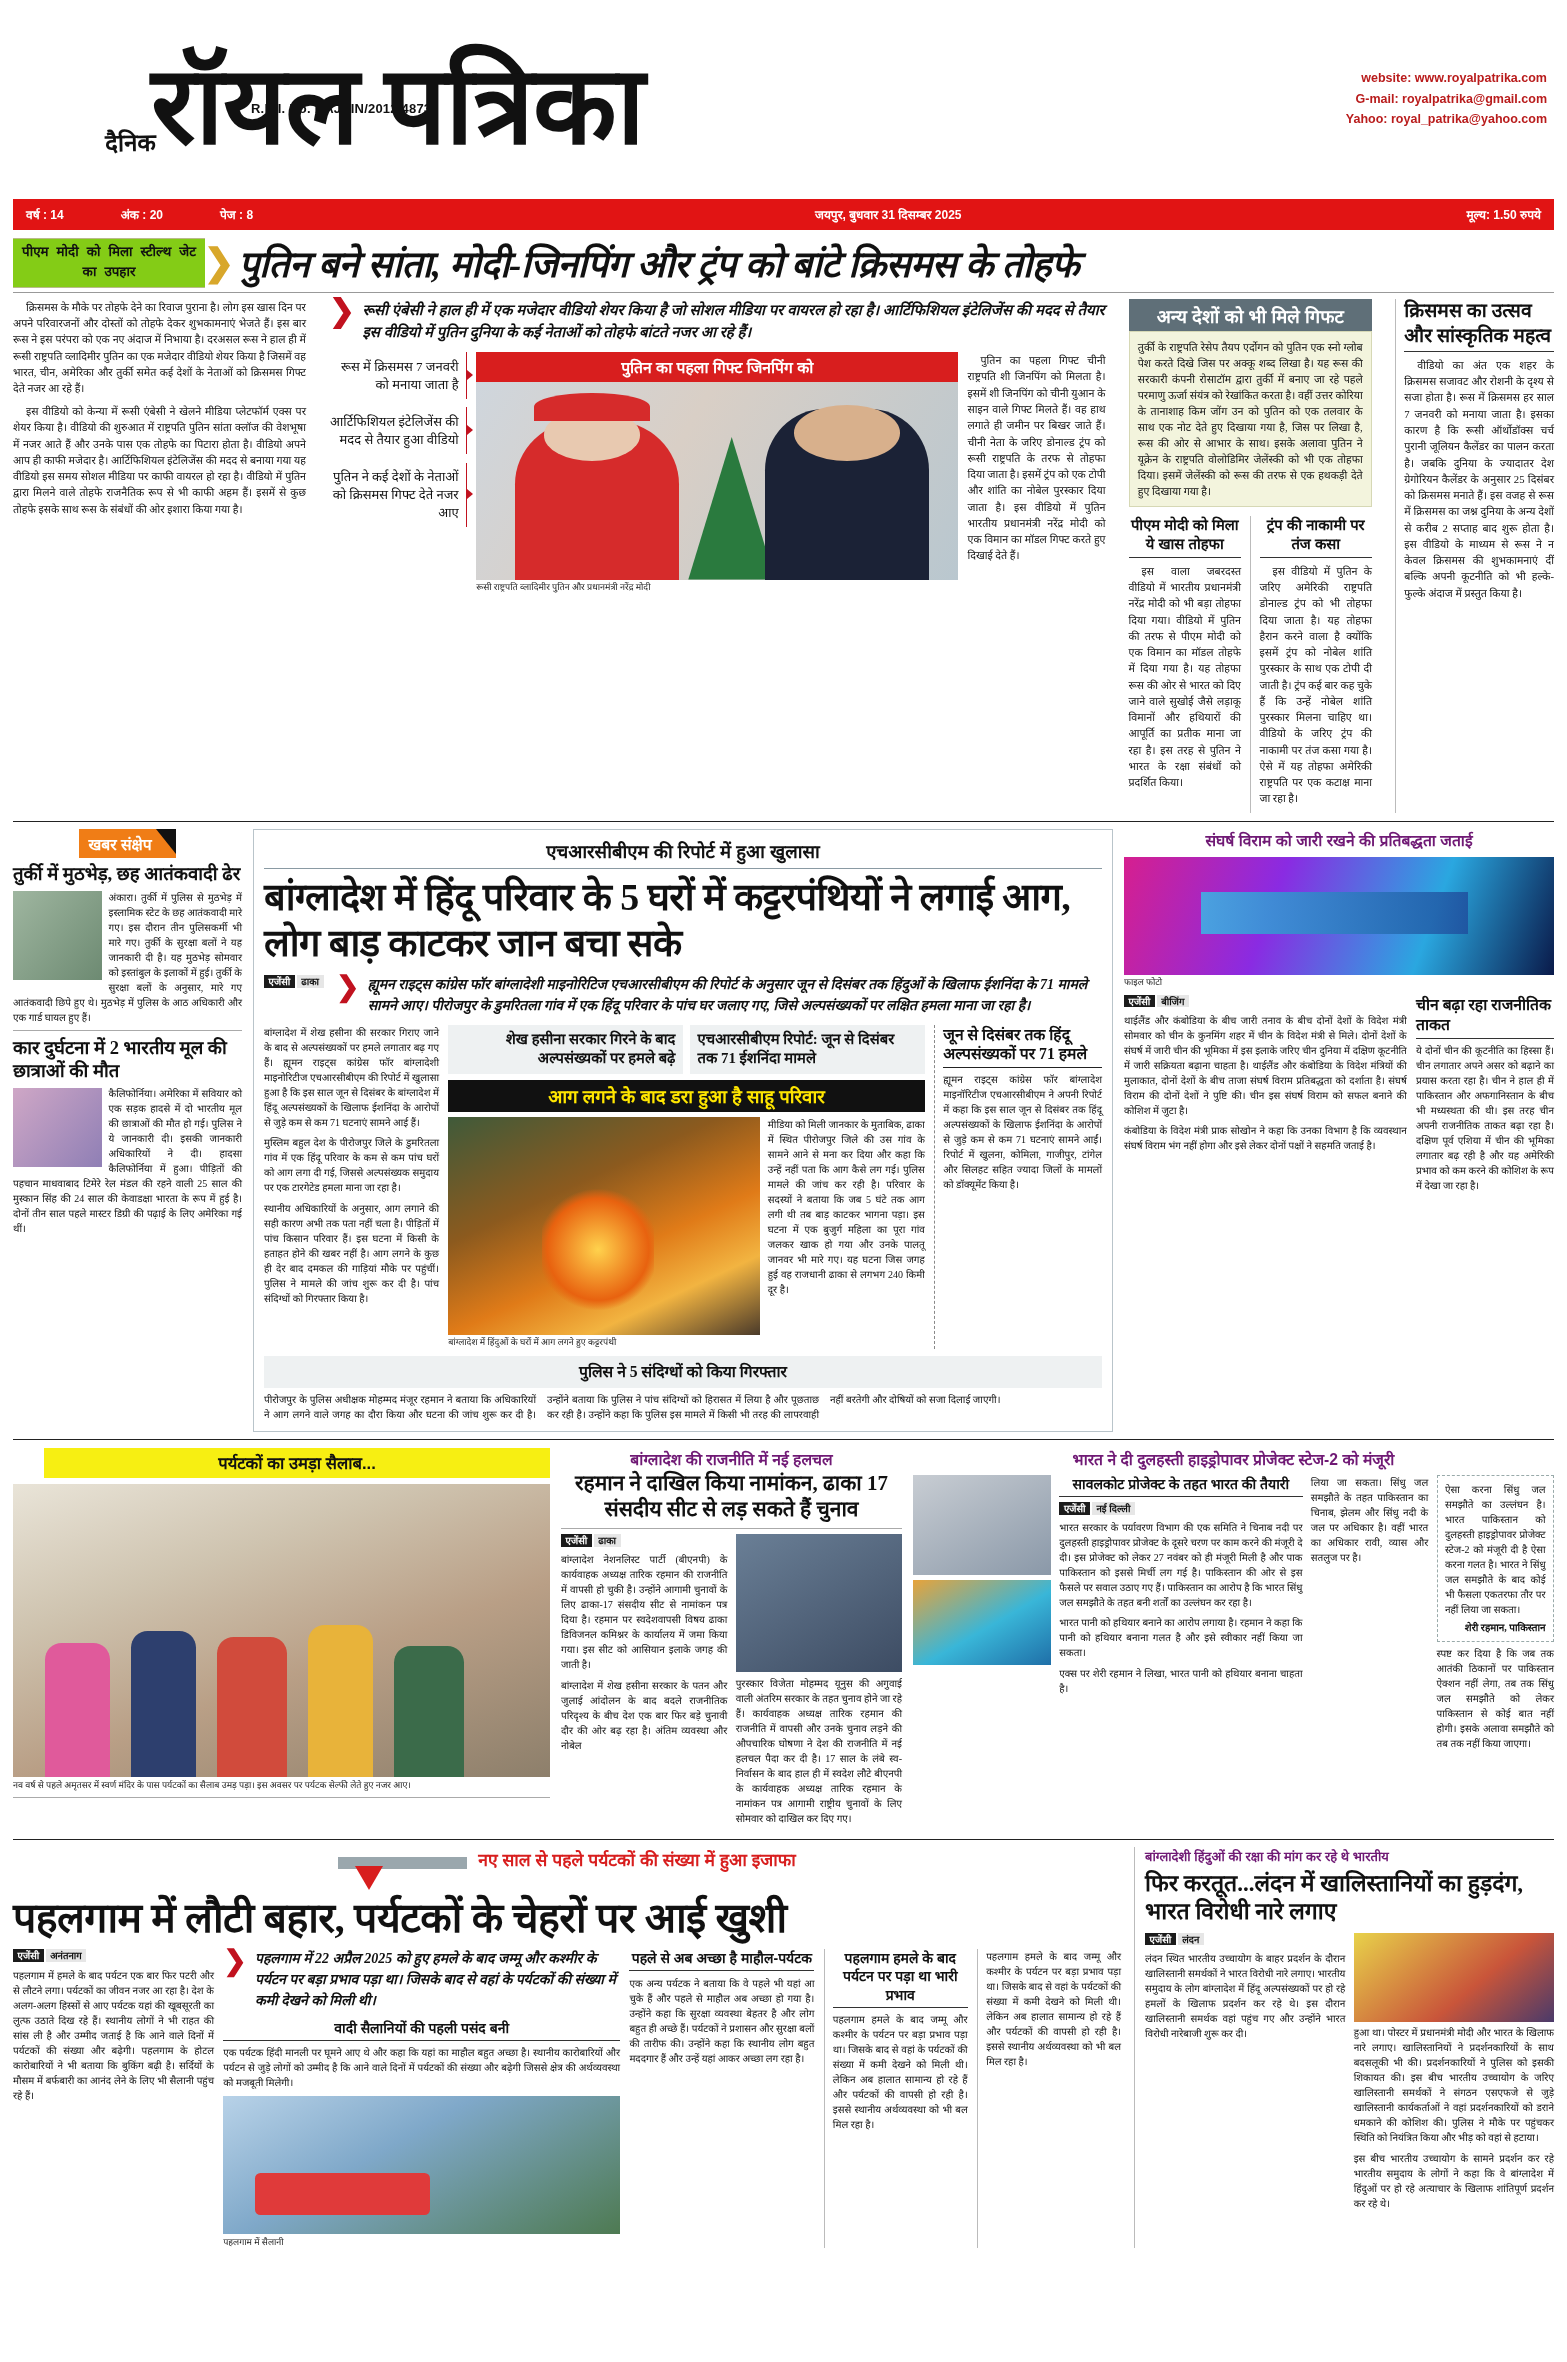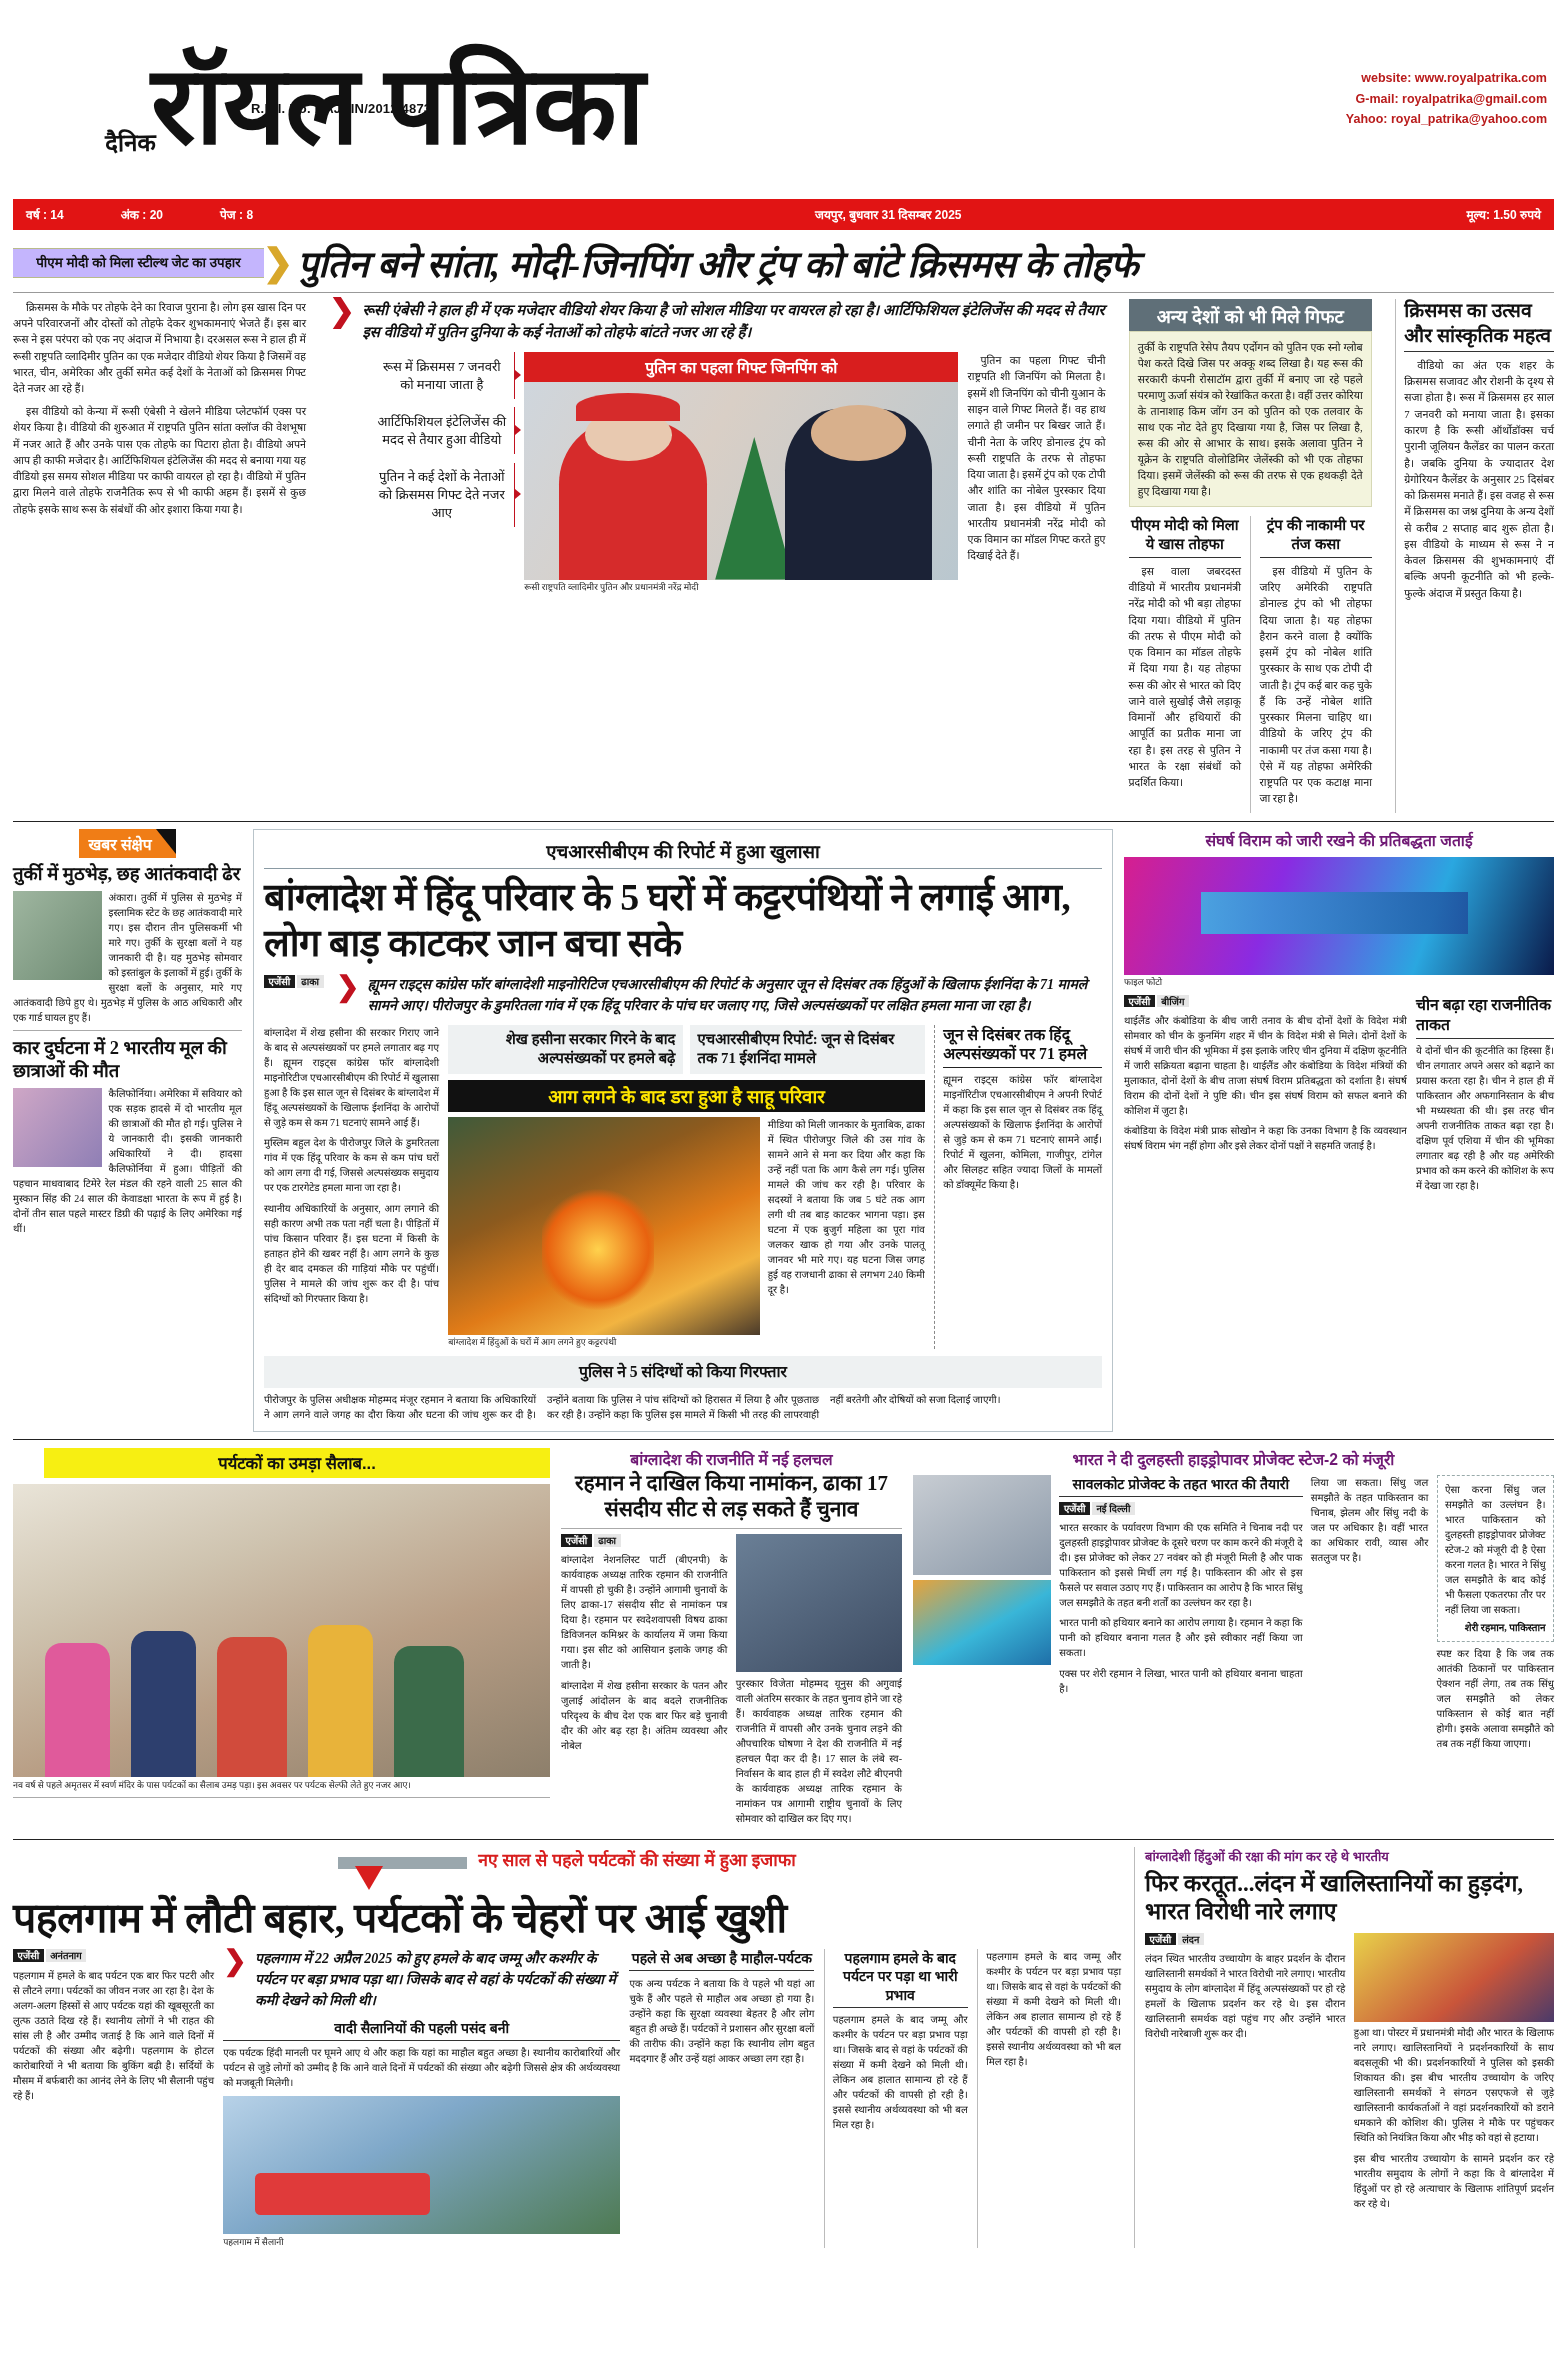--- a/index.html
+++ b/index.html
@@ -27,42 +27,42 @@
 
   
   .redbar { background:#e11414; color:#fff; height:31px; display:flex; align-items:center;
     font-family:"Liberation Sans", sans-serif; font-weight:700; font-size:12px; padding:0 13px; margin-top:3.7px; }
   .redbar .it { margin-right:57px; white-space:nowrap; }
   .redbar .center { flex:1; text-align:center; }
   .redbar .right { margin-left:auto; white-space:nowrap; }
 
   
   .lead-row { display:flex; align-items:center; margin-top:9.2px; height:48px; }
-  .kicker-box { width:251px; background:#c4b5fd; border-top:0.9px solid #b9bb8a; border-bottom:0.9px solid #b9bb8a;
-    padding:4.6px 7.4px; font-family:Liberation Sans, sans-serif; font-weight:700; font-size:13.4px;
+  .kicker-box { width:192px; background:#84cc16; border-top:0.9px solid #b9bb8a; border-bottom:0.9px solid #b9bb8a;
+    padding:4.6px 7.4px; font-family:Liberation Mono, monospace; font-weight:700; font-size:13.4px;
     line-height:1.45; text-align:center; color:#111; }
   .chev { width:28px; display:flex; justify-content:center; align-items:center;
     font-size:37px; color:#d8a72b; font-weight:700; }
   .lead-head { flex:1; font-size:37px; font-weight:700; font-style:italic;
     font-family:"Liberation Serif", serif; letter-spacing:-0.5px; padding-left:5.5px; white-space:nowrap; }
 
   .hr-thin { border-top:0.9px solid #999; margin:5.5px 0; }
 
   
   .top-grid { display:grid; grid-template-columns:293px 1fr 1fr 1fr 1fr 159px; gap:23px; margin-top:5.5px; }
 
   .col-text { font-size:10.7px; line-height:1.52; text-align:justify; }
   .col-text p { margin-bottom:6.5px; text-indent:13px; }
 
   .arrow-intro { display:flex; gap:7.4px; }
   .arrow-intro .ar { color:#c1121f; font-size:31px; line-height:.8; font-weight:700; }
   .intro-text { font-size:15px; font-style:italic; font-weight:700; line-height:1.5;
     font-family:"Liberation Serif", serif; }
 
-  .bullets { width:138px; font-size:13px; text-align:center; line-height:1.38;margin-left:48px; }
+  .bullets { width:138px; font-size:13px; text-align:right; line-height:1.38; }
   .bullet { border-right:1.8px solid #c1121f; padding:5.5px 7.4px 5.5px 0; margin-bottom:8.3px; position:relative; }
   .bullet::after { content:""; position:absolute; right:-6.5px; top:50%; width:0; height:0;
     border-top:5.5px solid transparent; border-bottom:5.5px solid transparent; border-left:6.5px solid #c1121f; margin-top:-5.5px; }
 
   .photo { background:linear-gradient(150deg,#c9d6e4,#a8bed2); position:relative; overflow:hidden; }
   .cap { font-size:9px; line-height:1.3; padding-top:2.8px; color:#222; }
 
   .redcap { background:#d81e1e; color:#fff; font-family:"Liberation Sans", sans-serif;
     font-weight:700; font-size:15.7px; text-align:center; padding:3.7px 0; }
 

